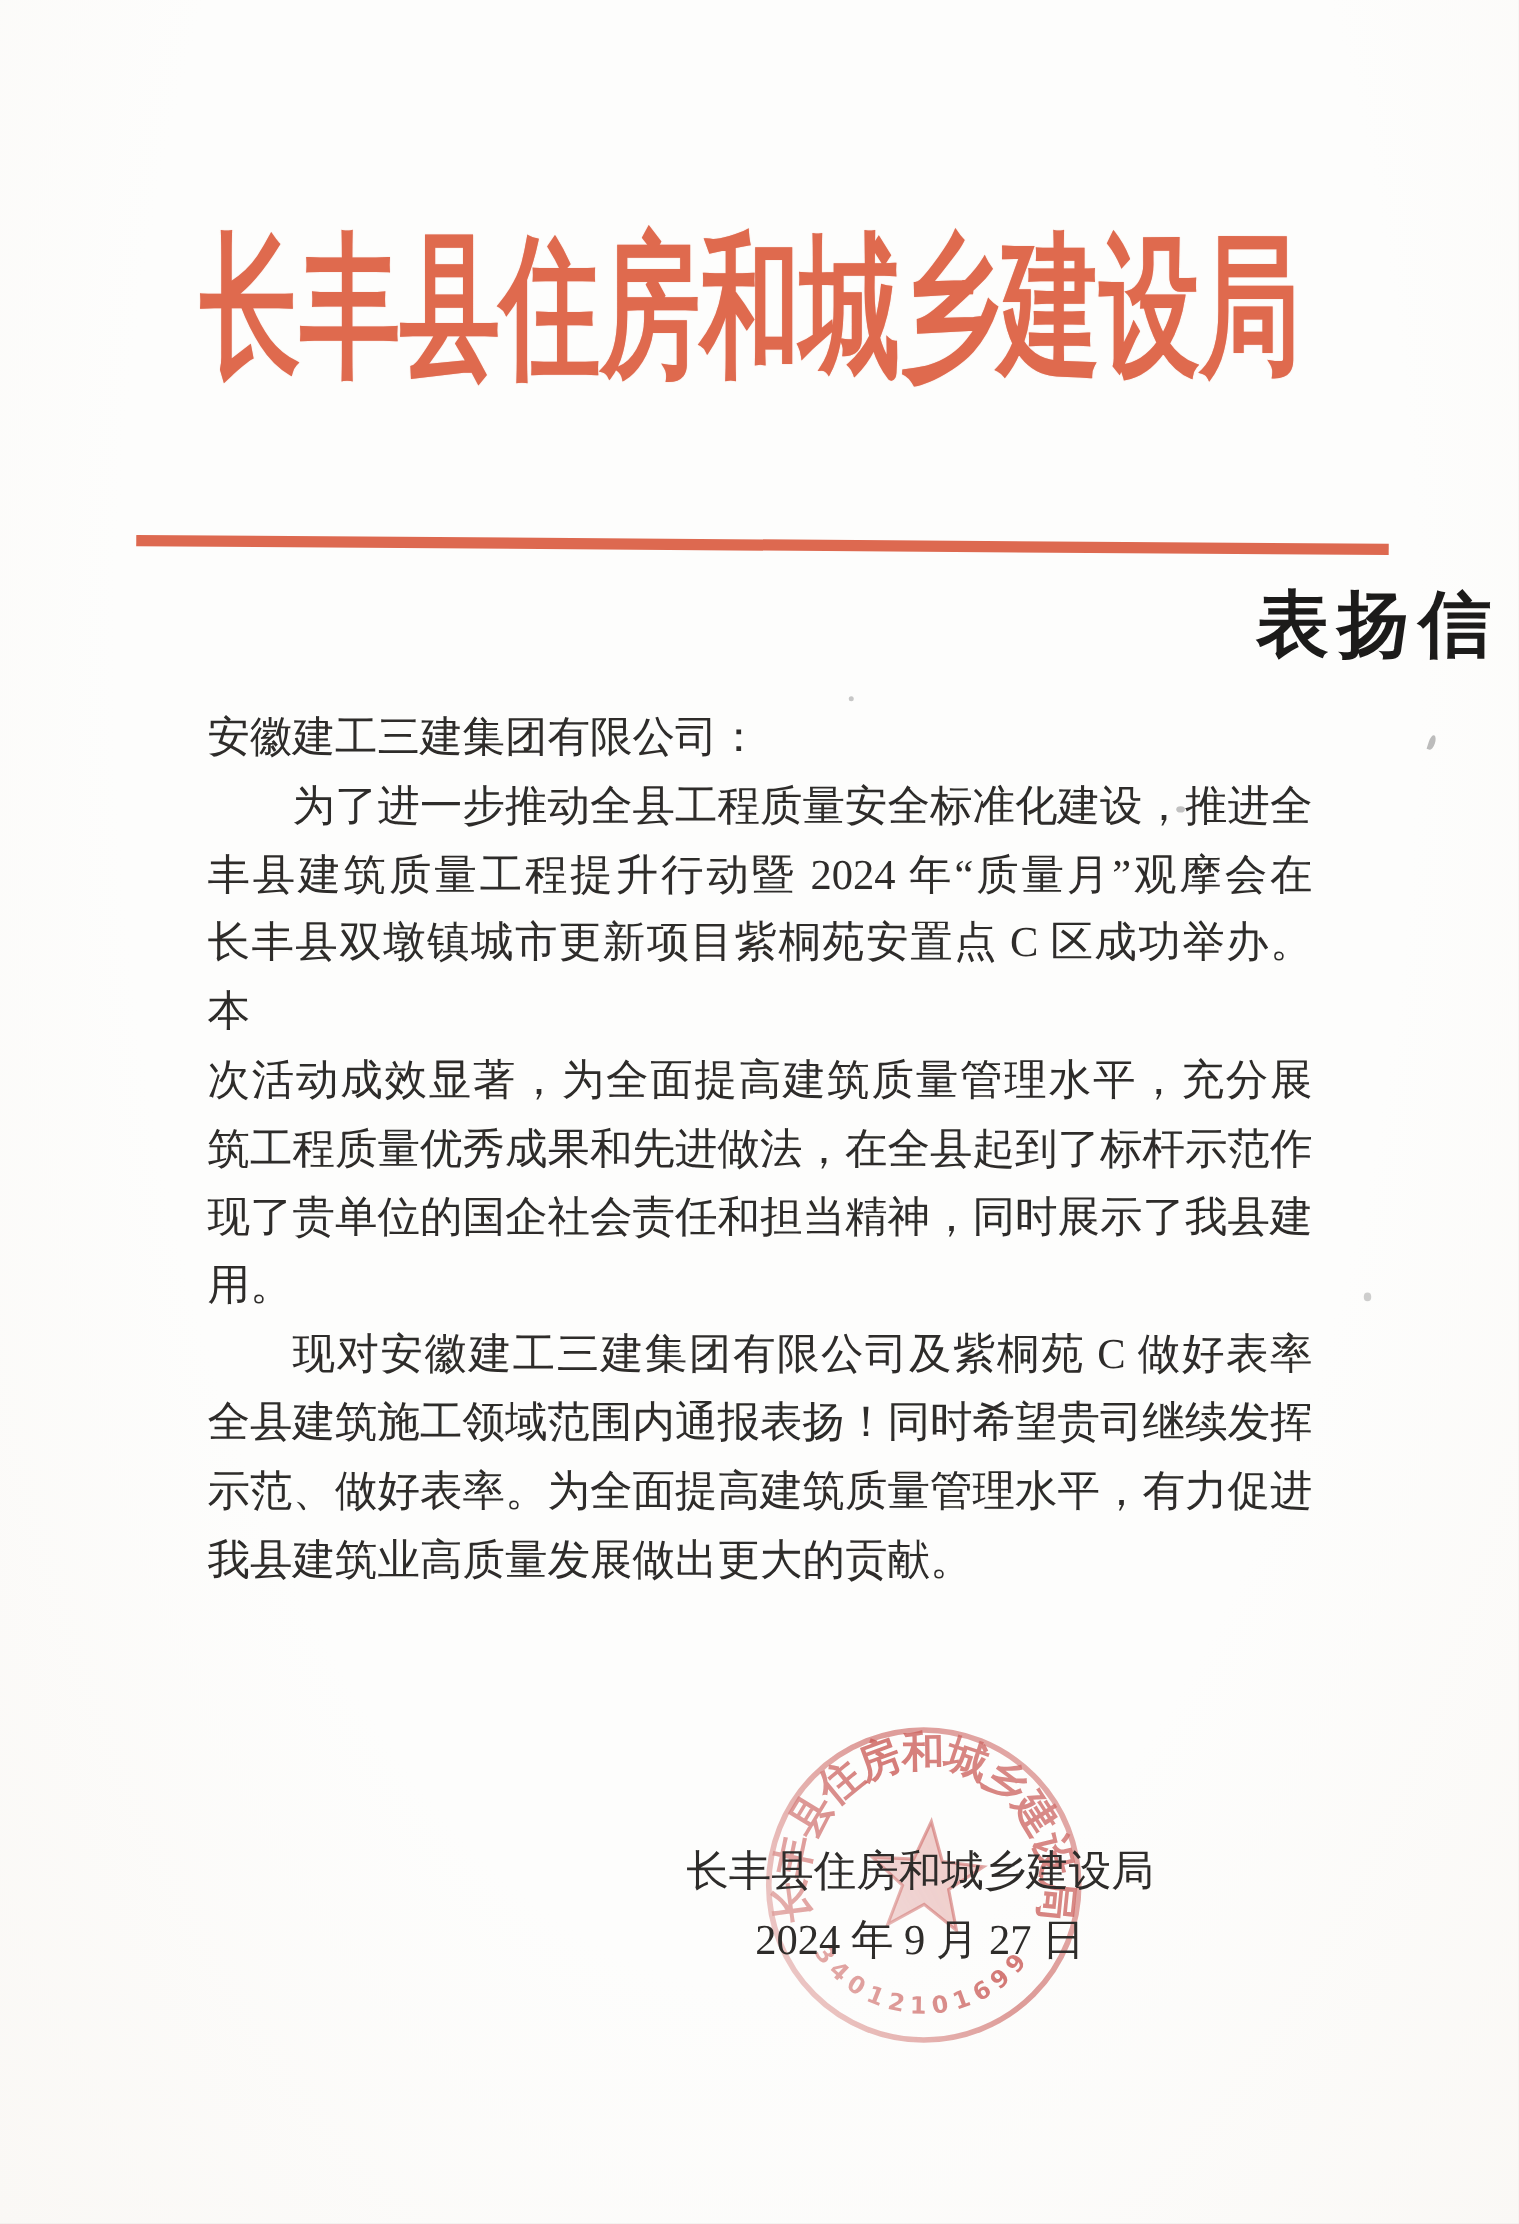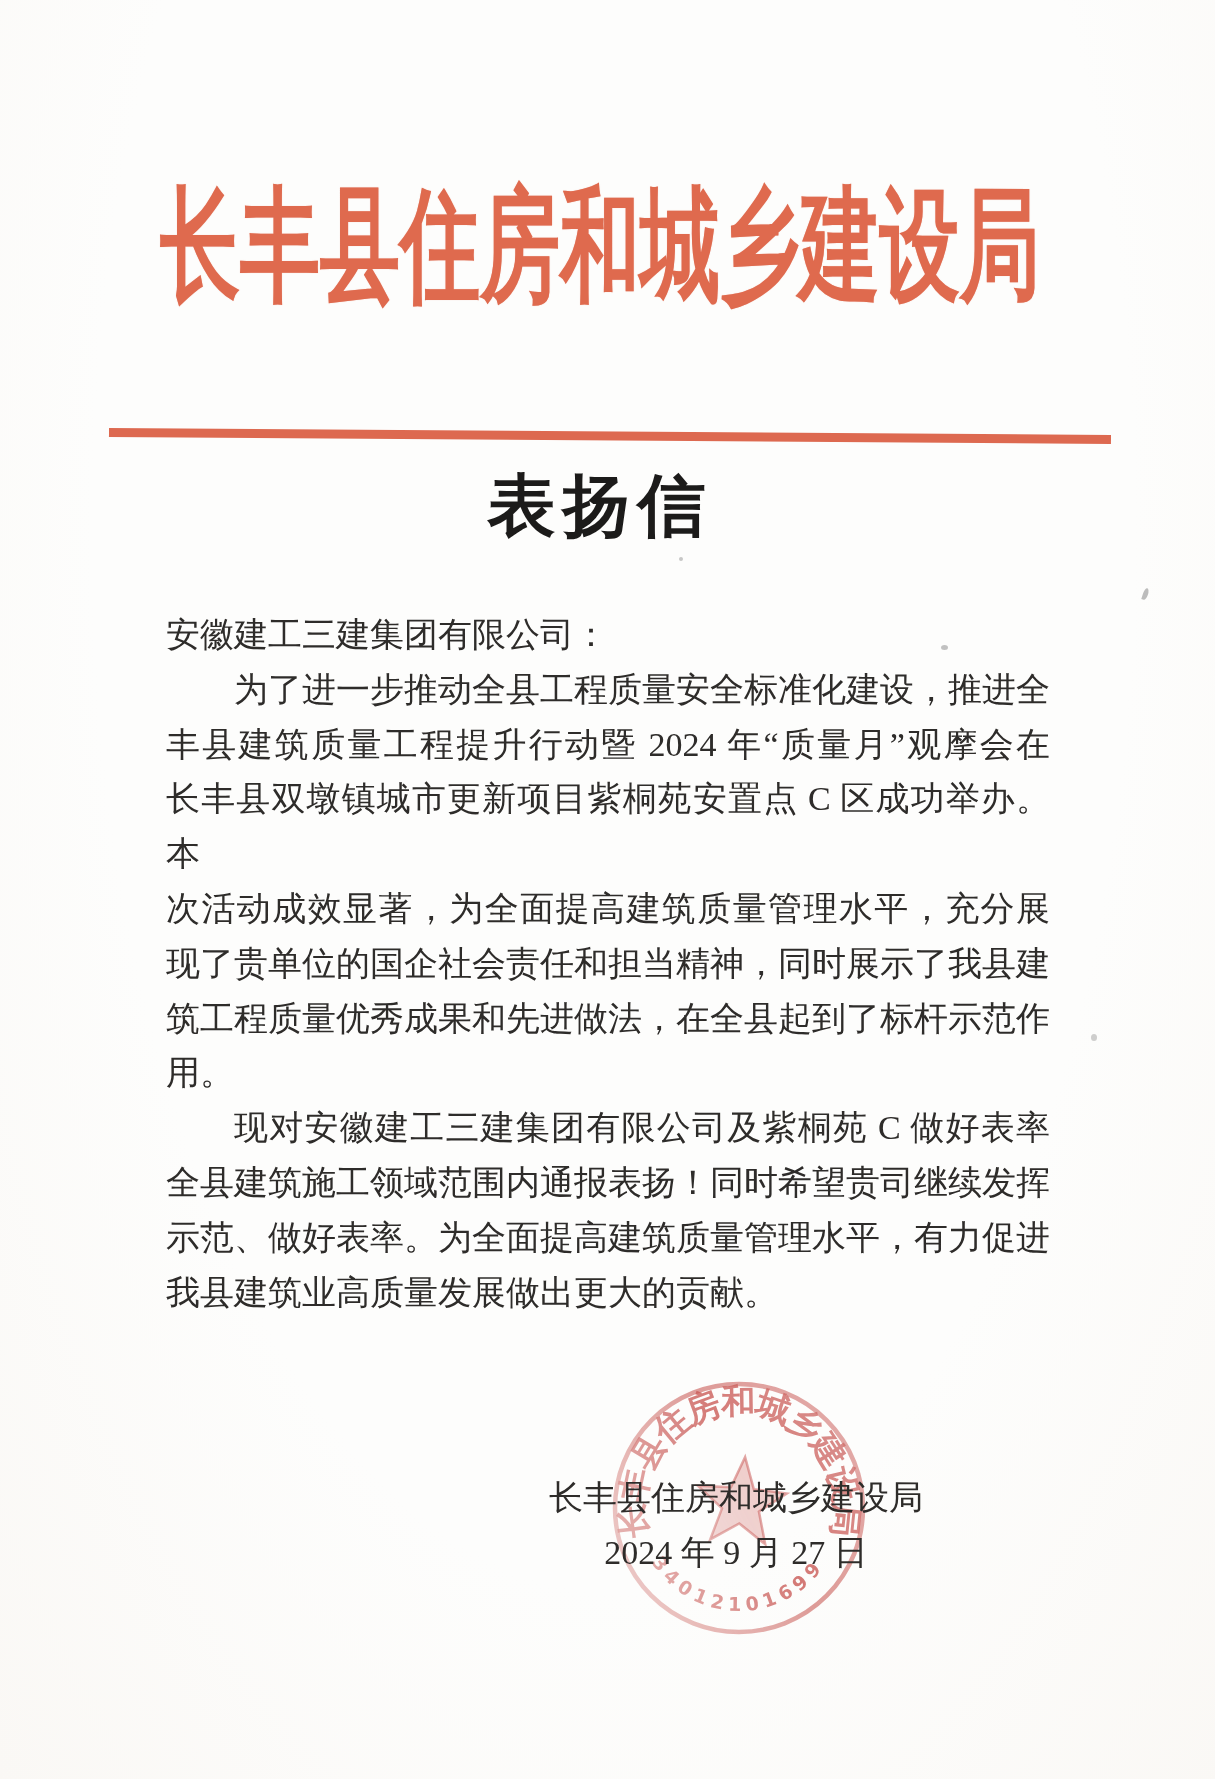--- a/index.html
+++ b/index.html
@@ -44,32 +44,32 @@
     transform-origin: 0 50%;
   }
 
   
   .title {
     position: absolute;
     left: 0;
     top: 461px;
     width: 1200px;
     margin: 0;
-    text-align: center;
-    font-size: 68px;
+    text-align: right;
+    font-size: 58px;
     font-weight: bold;
     letter-spacing: 7px;
     color: #1c1b1a;
   }
 
   
   .body-text {
     position: absolute;
     left: 166px;
-    top: 608px;
+    top: 564px;
     width: 884px;
     font-size: 34px;
     line-height: 54.8px;
     color: #2e2c2a;
   }
   .line {
     white-space: nowrap;
   }
   .line.fill {
     white-space: normal;
@@ -153,22 +153,22 @@
 
   <div class="body-text">
 
     <div class="line">安徽建工三建集团有限公司：</div>
 
     <div>
       <div class="line fill indent">为了进一步推动全县工程质量安全标准化建设，推进全</div>
       <div class="line fill">丰县建筑质量工程提升行动暨 2024 年“质量月”观摩会在</div>
       <div class="line fill">长丰县双墩镇城市更新项目紫桐苑安置点 C 区成功举办。本</div>
       <div class="line fill">次活动成效显著，为全面提高建筑质量管理水平，充分展</div>
+      <div class="line fill">筑工程质量优秀成果和先进做法，在全县起到了标杆示范作</div>
       <div class="line fill">现了贵单位的国企社会责任和担当精神，同时展示了我县建</div>
-      <div class="line fill">筑工程质量优秀成果和先进做法，在全县起到了标杆示范作</div>
       <div class="line">用。</div>
     </div>
 
     <div>
       <div class="line fill indent">现对安徽建工三建集团有限公司及紫桐苑 C 做好表率</div>
       <div class="line fill">全县建筑施工领域范围内通报表扬！同时希望贵司继续发挥</div>
       <div class="line fill">示范、做好表率。为全面提高建筑质量管理水平，有力促进</div>
       <div class="line">我县建筑业高质量发展做出更大的贡献。</div>
     </div>
 

